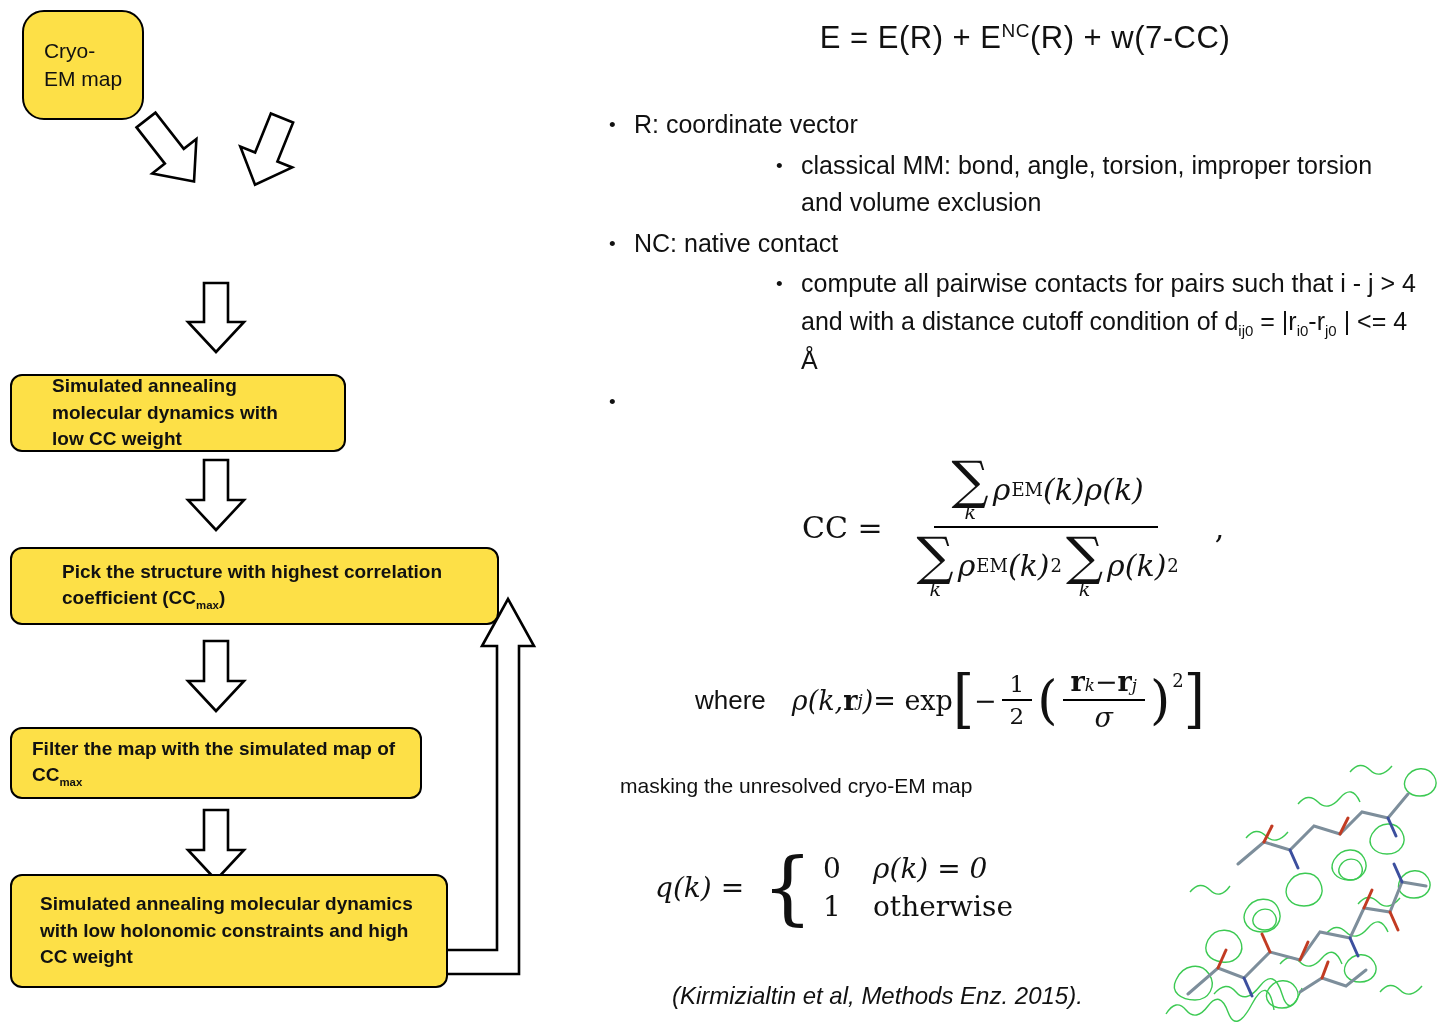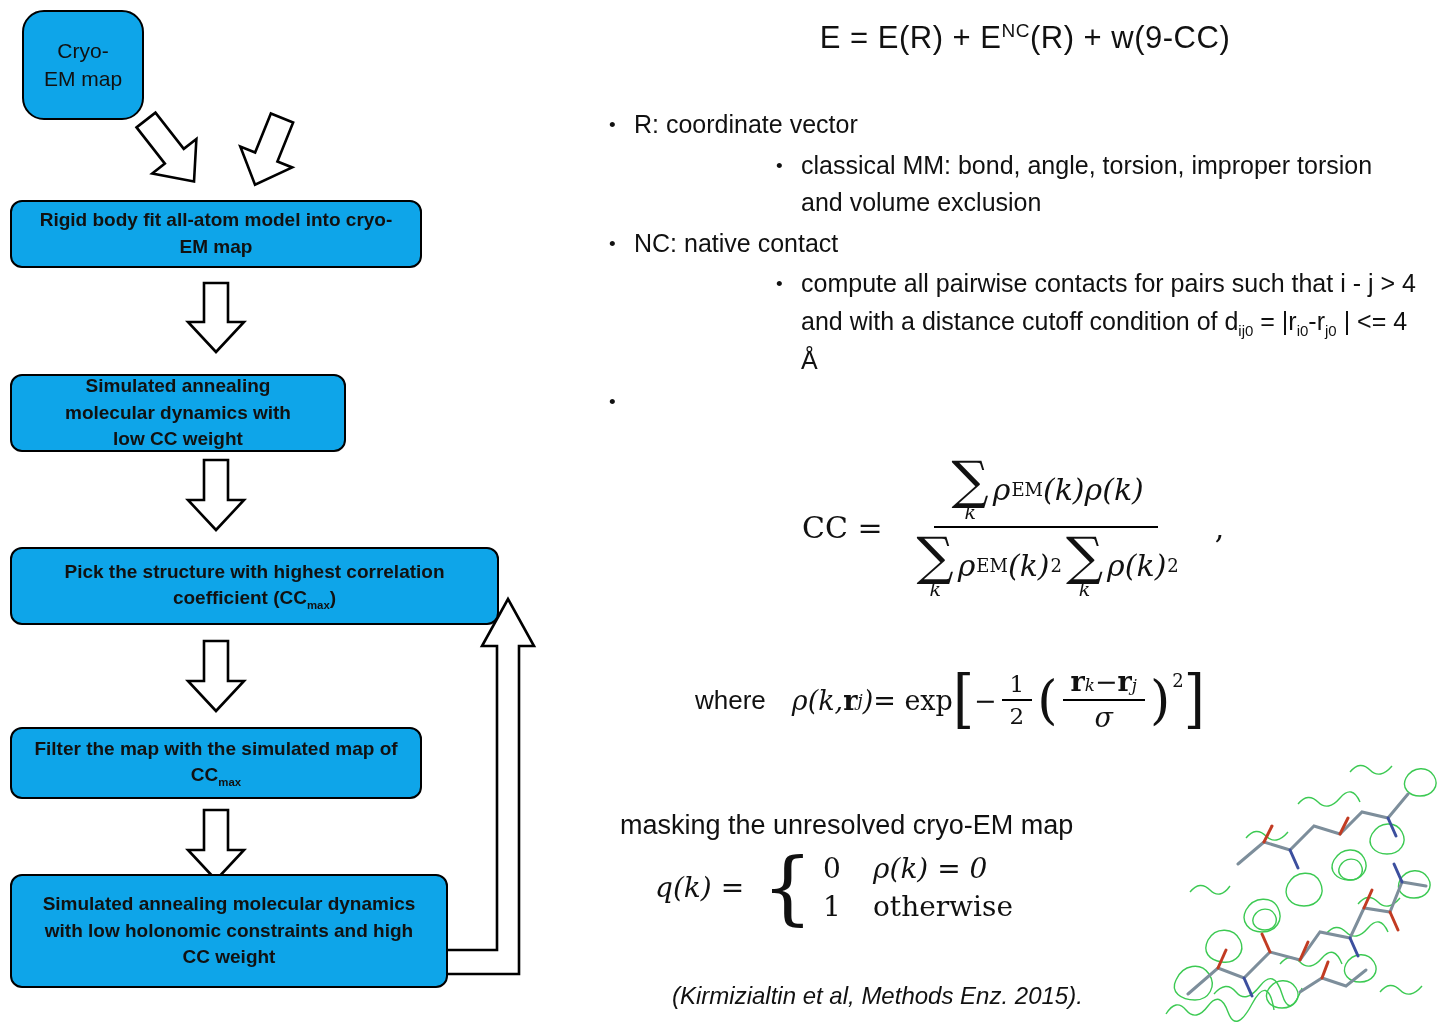--- a/index.html
+++ b/index.html
@@ -1,21 +1,21 @@
 <!DOCTYPE html>
 <html><head>
 <meta charset="utf-8">
 <style>
   *{margin:0;padding:0;box-sizing:border-box}
   html,body{width:1442px;height:1026px}
   body{background:#fff;font-family:"Liberation Sans",sans-serif;color:#111;position:relative;overflow:hidden}
   .stage{position:absolute;left:0;top:0;width:1442px;height:1026px}
 
   
-  .fc-box{position:absolute;background:#0ea5e9;border:2.6px solid #000;display:flex;align-items:center;justify-content:center;text-align:center}
+  .fc-box{position:absolute;background:#fde047;border:2.6px solid #000;display:flex;align-items:center;justify-content:center;}
   .fc-input{border-radius:22px;font-size:21px;line-height:1.35;white-space:pre-line}
   .fc-step{border-radius:12px;font-size:19px;font-weight:700;line-height:1.42}
   .fc-step sub{font-size:60%}
   .fc-arrows{position:absolute;left:0;top:0}
 
   
   .energy{position:absolute;left:700px;top:20px;width:650px;text-align:center;font-size:31px;letter-spacing:.5px}
   .energy sup{font-size:19px}
   .bullets{position:absolute;left:603px;top:106px;width:845px;font-size:25px;line-height:1.5}
   .brow{position:relative;padding-left:31px;margin-bottom:3px}
@@ -42,21 +42,21 @@
   .where-label{font-size:26px}
   .rho-eq{display:flex;align-items:center;font-family:"DejaVu Serif",serif;font-size:27px}
   .fr{display:inline-flex;flex-direction:column;align-items:center;margin:0 5px}
   .fr .ftop{border-bottom:2.2px solid #000;padding:0 8px 3px;line-height:1.05;display:flex;align-items:baseline}
   .fr .fbot{padding-top:3px;line-height:1.05}
   .fr.small{font-size:23px}
   .bigparen{font-size:52px;font-weight:300;line-height:.9;transform:scaleY(1.02);display:inline-block}
   .bigbr{font-size:54px;font-weight:300;line-height:.9;transform:scaleY(1.18);display:inline-block}
   .pow{font-size:18px;position:relative;top:-20px;margin-left:2px;font-style:normal}
 
-  .mask-label{position:absolute;left:620px;top:810px;font-size:27px}
+  .mask-label{position:absolute;left:620px;top:774px;font-size:21px}
   .q-eq{position:absolute;left:655px;top:852px;display:flex;align-items:center;gap:10px;font-family:"DejaVu Serif",serif;font-size:28px}
   .q-lhs{font-style:italic;margin-right:8px}
   .q-brace{font-size:80px;font-weight:300;line-height:.75}
   .q-rows{display:flex;flex-direction:column;gap:5px}
   .q-row{display:flex;align-items:baseline;gap:28px}
   .q-val{min-width:22px}
   .citation{position:absolute;left:672px;top:982px;font-size:24px;font-style:italic}
   .molecule{position:absolute;left:1150px;top:742px}
 </style>
 </head>
@@ -74,42 +74,39 @@
       <polygon points="-12,0 12,0 12,46 28,46 0,78 -28,46 -12,46" transform="translate(146,120) rotate(-38)"></polygon>
       <polygon points="-12,0 12,0 12,42 28,42 0,72 -28,42 -12,42" transform="translate(282,118) rotate(22)"></polygon>
       <polygon points="204,283 228,283 228,322 244,322 216,352 188,322 204,322"></polygon>
       <polygon points="204,460 228,460 228,500 244,500 216,530 188,500 204,500"></polygon>
       <polygon points="204,641 228,641 228,681 244,681 216,711 188,681 204,681"></polygon>
       <polygon points="204,810 228,810 228,850 244,850 216,880 188,850 204,850"></polygon>
       <polygon points="430,950 497,950 497,646 482,646 508,599 534,646 519,646 519,974 430,974"></polygon>
     </g>
   </svg>
 
-  <div class="fc-box fc-step" style="left:10px;top:200px;width:412px;height:68px;padding:0 16px">
-    <span>Rigid body fit all-atom model into cryo-EM map</span>
-  </div>
 
   <div class="fc-box fc-step" style="left:10px;top:374px;width:336px;height:78px;padding:0 40px">
     <span>Simulated annealing molecular dynamics with low CC weight</span>
   </div>
 
   <div class="fc-box fc-step" style="left:10px;top:547px;width:489px;height:78px;padding:0 50px">
     <span><span>Pick the structure with highest correlation coefficient (CC</span><sub>max</sub><span>)</span></span>
   </div>
 
   <div class="fc-box fc-step" style="left:10px;top:727px;width:412px;height:72px;padding:0 20px">
     <span><span>Filter the map with the simulated map of CC</span><sub>max</sub><span></span></span>
   </div>
 
   <div class="fc-box fc-step" style="left:10px;top:874px;width:438px;height:114px;padding:0 28px">
     <span>Simulated annealing molecular dynamics with low holonomic constraints and high CC weight</span>
   </div>
 
   <div class="energy">
-    <span>E = E(R) + E</span><sup>NC</sup><span>(R) + w(9-CC)</span>
+    <span>E = E(R) + E</span><sup>NC</sup><span>(R) + w(7-CC)</span>
   </div>
 
   <div class="bullets">
     <div class="brow l1">
       <span class="dot">•</span><span>R: coordinate vector</span>
     </div>
     <div class="brow l2" style="width:620px">
       <span class="dot">•</span><span>classical MM: bond, angle, torsion, improper torsion and volume exclusion</span>
     </div>
     <div class="brow l1">

